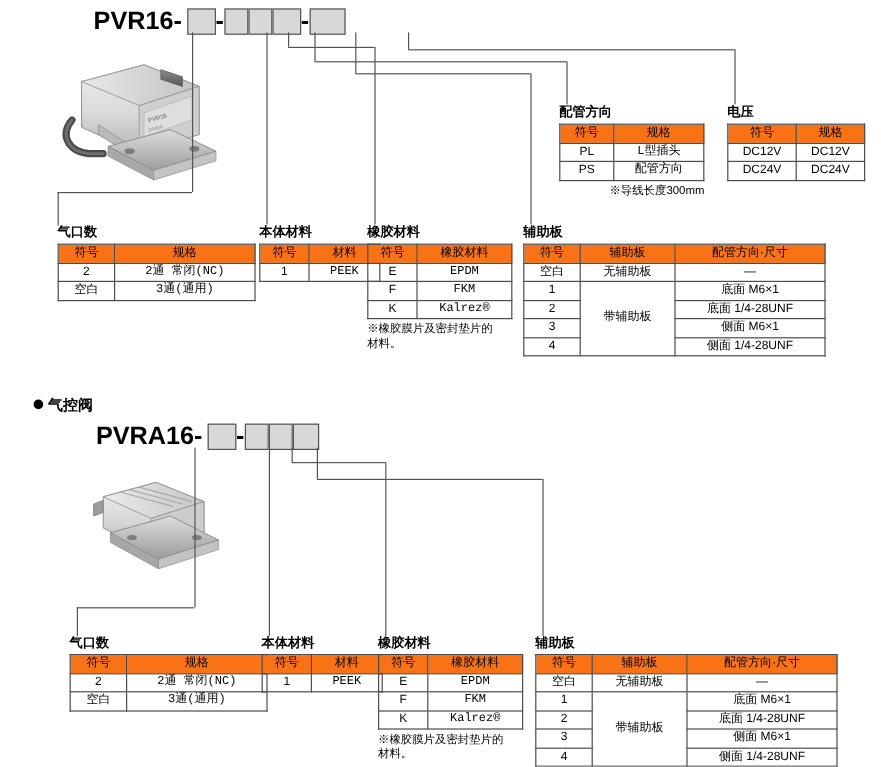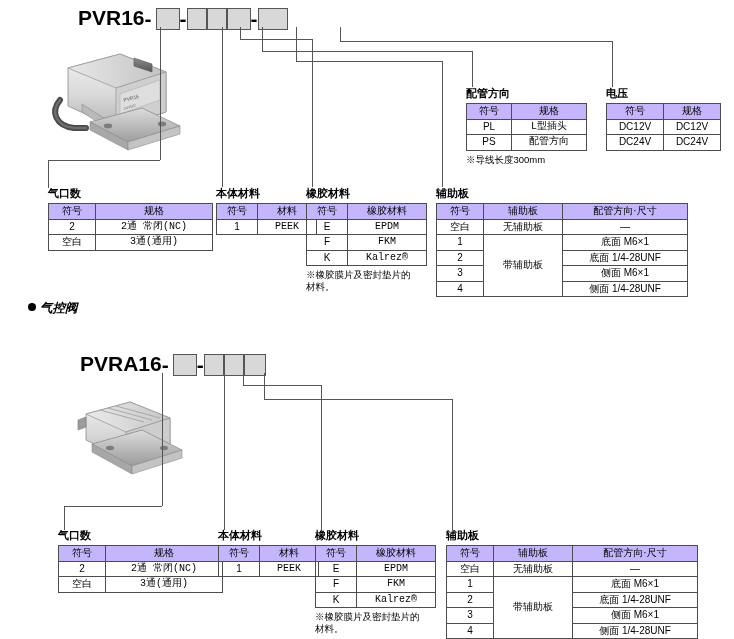--- a/index.html
+++ b/index.html
@@ -44,21 +44,21 @@
   }
   table.spec td, table.spec th {
     border: 1px solid #4c4c4c;
     padding: 1px 4px;
     text-align: center;
     font-weight: normal;
     line-height: 1.25;
     white-space: nowrap;
   }
   table.spec th {
-    background: #c4b5fd;
+    background: #f97316;
     font-weight: normal;
   }
   td.b, th.b { font-weight: bold; }
   td.l { text-align: left; font-family: Liberation Mono, monospace; }
 
   .grp-title {
     font-size: 11px;
     font-weight: bold;
     margin-bottom: 2px;
     white-space: nowrap;
@@ -238,21 +238,21 @@
     <tr>
       <td class="b">PL</td>
       <td class="l">L型插头</td>
     </tr>
     <tr>
       <td class="b">PS</td>
       <td class="l">配管方向</td>
     </tr>
   </tbody>
     </table>
-  <div class="note" style="margin-top:3px;">※导线长度300mm</div>
+  <div class="note" style="margin-top:3px;text-align:right;">※导线长度300mm</div>
 </div>
 
 <div class="abs" style="left:606px; top:86px;">
   <div class="grp-title">电压</div>
   <table class="spec">
     <tbody>
         <tr>
       <th style="width:48px;">符号</th>
       <th style="width:48px;">规格</th>
     </tr>
@@ -296,21 +296,21 @@
       <td>侧面 M6×1</td>
     </tr>
     <tr>
       <td>4</td>
       <td>侧面 1/4-28UNF</td>
     </tr>
   </tbody>
     </table>
 </div>
 
-<div class="abs section-title" style="left:28px; top:300px;font-style:italic;">
+<div class="abs section-title" style="left:28px; top:330px;">
   <span class="bullet"></span><span>气控阀</span>
 </div>
 
 <div class="abs model-code" style="left:80px; top:352px;">
   <span>PVRA16</span><span class="dash">-</span><span class="code-box" style="width:22px;height:20px;margin-left:4px;"></span><span class="dash">-</span><span class="code-box" style="width:18px;height:20px;"></span><span class="code-box" style="width:18px;height:20px;"></span><span class="code-box" style="width:20px;height:20px;"></span>
 </div>
 
 <div class="photo" style="left:66px; top:392px; width:130px; height:100px;">
   <svg width="130" height="100" viewBox="0 0 130 100">
     <defs>

